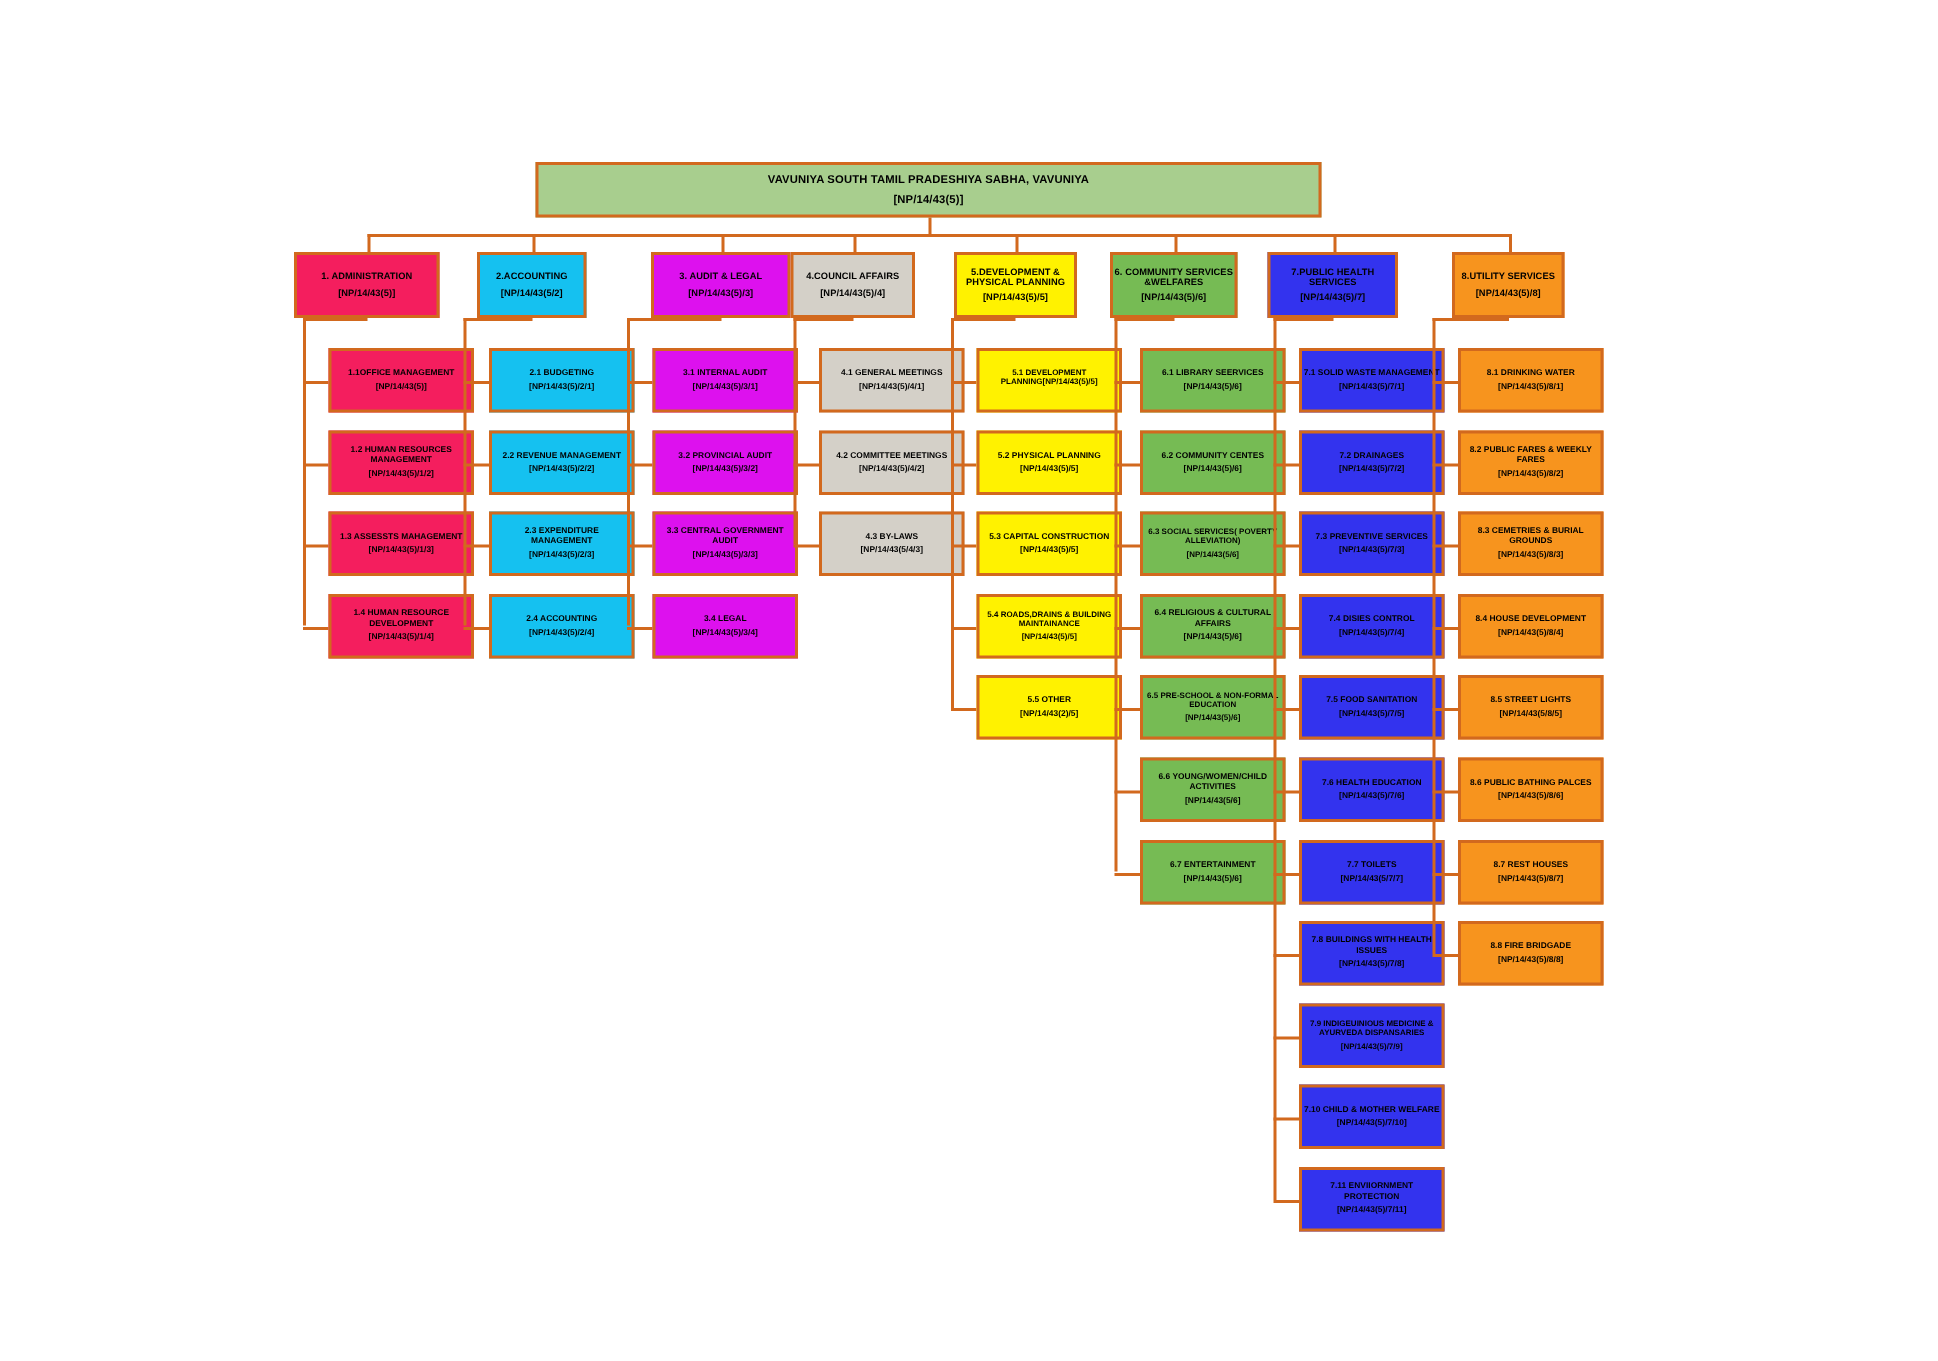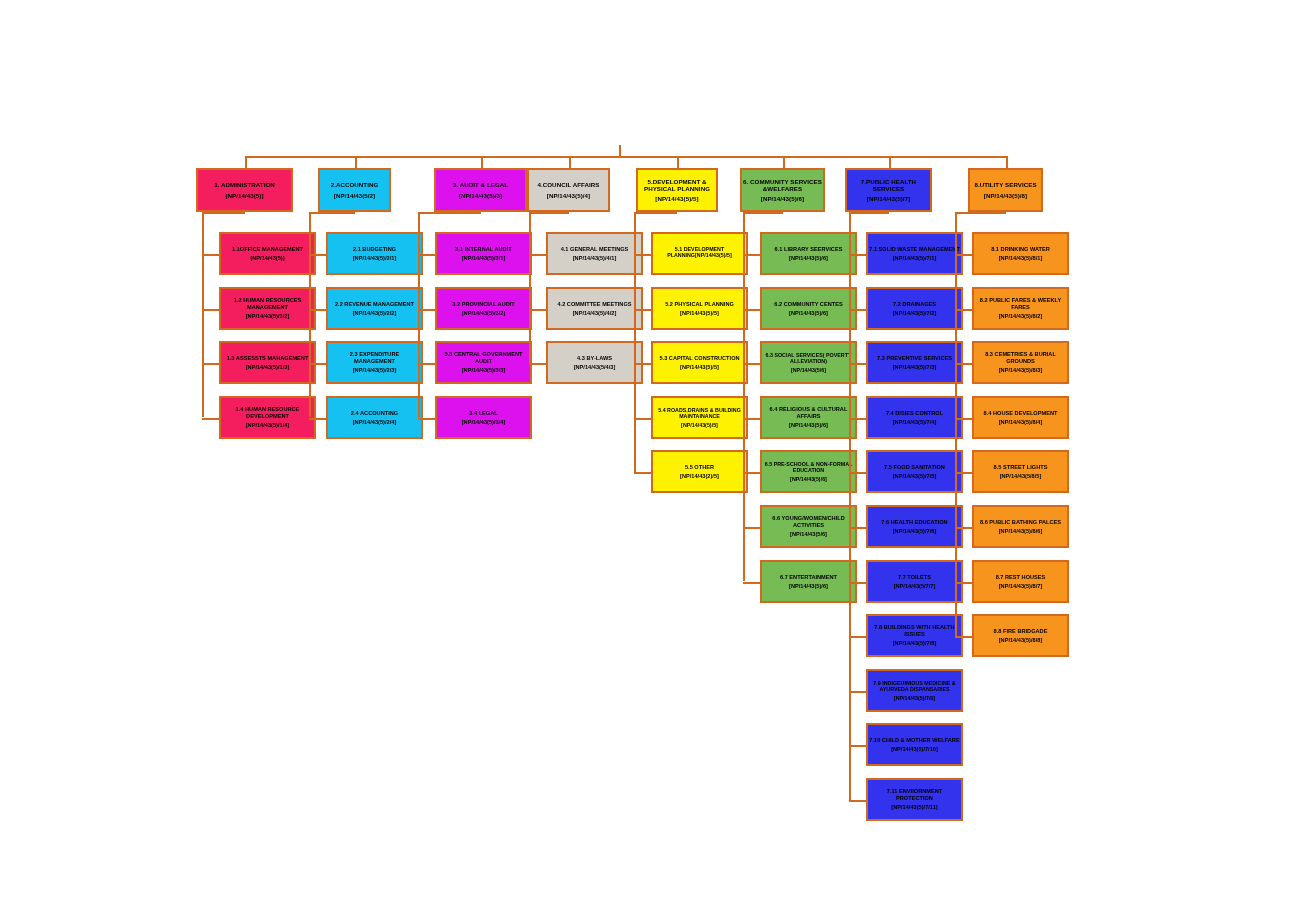--- a/index.html
+++ b/index.html
@@ -64,20 +64,24 @@
     font-size: 5.6px;
     letter-spacing: 0.02px;
   }
   .child .ttl { margin-bottom: 2.5px; }
   .child.tight { font-size: 5.3px; }
 </style>
 </head>
 <body>
 
 <div id="chart-canvas">
+    <div class="node root" style="left: 357px; top: 108px; width: 524px; height: 37px; background: rgb(168, 206, 142);">
+      <span class="ttl">VAVUNIYA SOUTH TAMIL PRADESHIYA SABHA, VAVUNIYA</span>
+      <span class="code">[NP/14/43(5)]</span>
+    </div>
     <div class="conn conn-v" style="left: 619px; top: 145px; height: 11px; background: rgb(210, 105, 30);"></div>
     <div class="conn conn-h" style="left: 244.5px; top: 156px; width: 761px; background: rgb(210, 105, 30);"></div>
     <div class="conn conn-v" style="left: 244.5px; top: 156px; height: 12px; background: rgb(210, 105, 30);"></div>
     <div class="node dept" style="left: 196px; top: 168px; width: 97px; height: 44px; background: rgb(244, 30, 94);">
       <span class="ttl">1. ADMINISTRATION</span>
       <span class="code">[NP/14/43(5)]</span>
     </div>
     <div class="conn conn-v" style="left: 202px; top: 212px; height: 205.3px; background: rgb(210, 105, 30);"></div>
     <div class="conn conn-h" style="left: 202px; top: 212px; width: 42.5px; background: rgb(210, 105, 30);"></div>
     <div class="conn conn-h" style="left: 202px; top: 253.5px; width: 17px; background: rgb(210, 105, 30);"></div>

